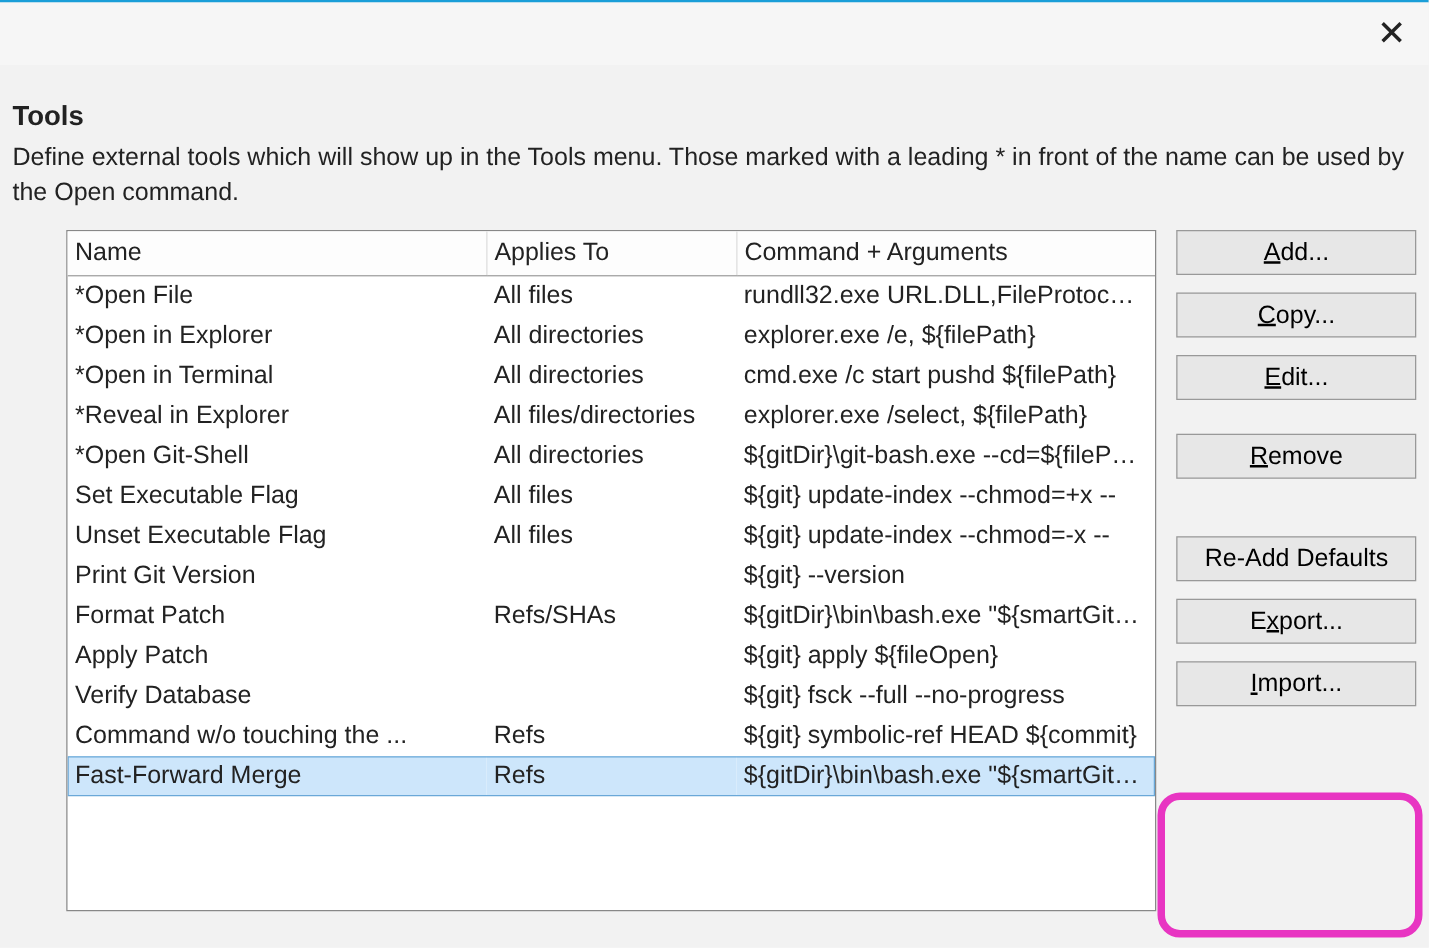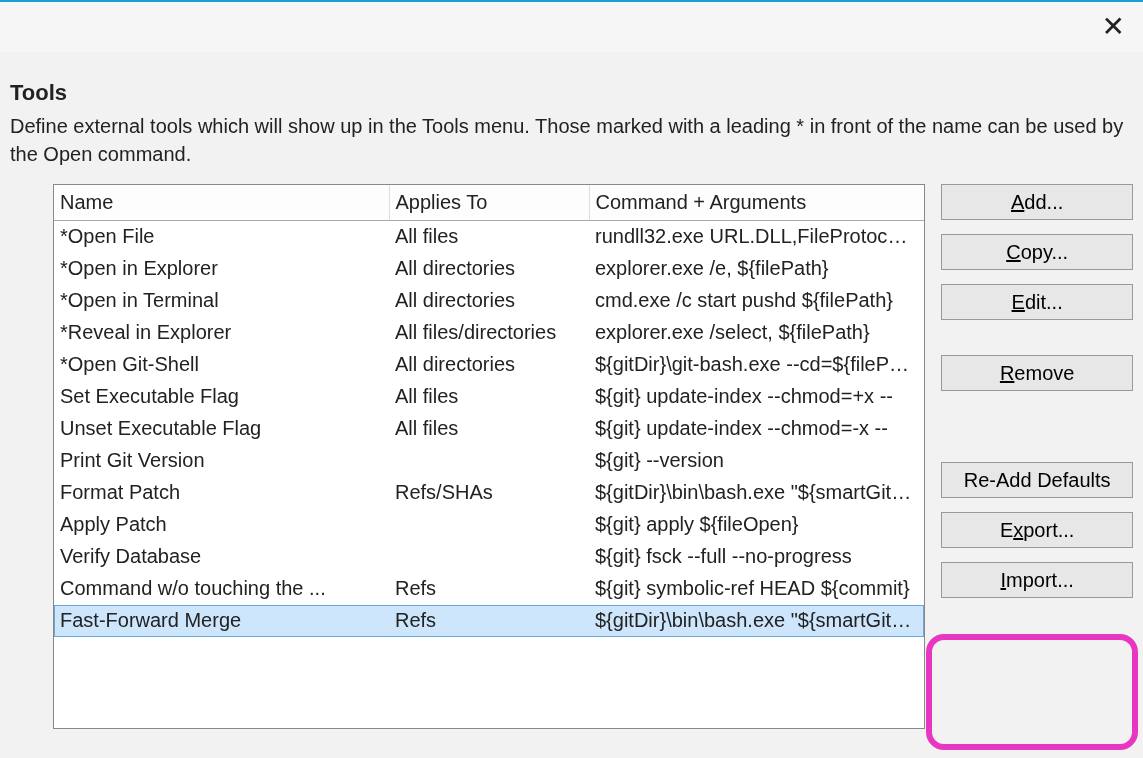--- a/index.html
+++ b/index.html
@@ -87,41 +87,41 @@
     outline-offset: -1px;
   }
   col.c-name { width: 335px; }
   col.c-applies { width: 200px; }
   col.c-cmd { width: auto; }
 
   .sidebar {
     width: 200px;
     display: flex;
     flex-direction: column;
-    gap: 25px;
+    gap: 0;
   }
   .btn {
     height: 36px;
     border: 1px solid #999;
     background: #e7e7e7;
     font-size: 20px;
     font-family: inherit;
     cursor: pointer;
     display: flex;
     align-items: center;
     justify-content: center;
     padding: 0;
   }
   .btn.disabled {
     color: #888;
     border-color: #bbb;
     cursor: default;
   }
   .btn-group { display: flex; flex-direction: column; gap: 14px; }
-  .btn-group.spaced-top { margin-top: 10px; justify-content: center; }
+  .btn-group.spaced-top { margin-top: 27px; justify-content: center; }
   .btn-group.spaced-top-2 { margin-top: 46px; }
 
   .highlight-ring {
     position: absolute;
     border: 6px solid #e835c2;
     border-radius: 18px;
     pointer-events: none;
   }
 
   .mn { text-decoration: underline; }

